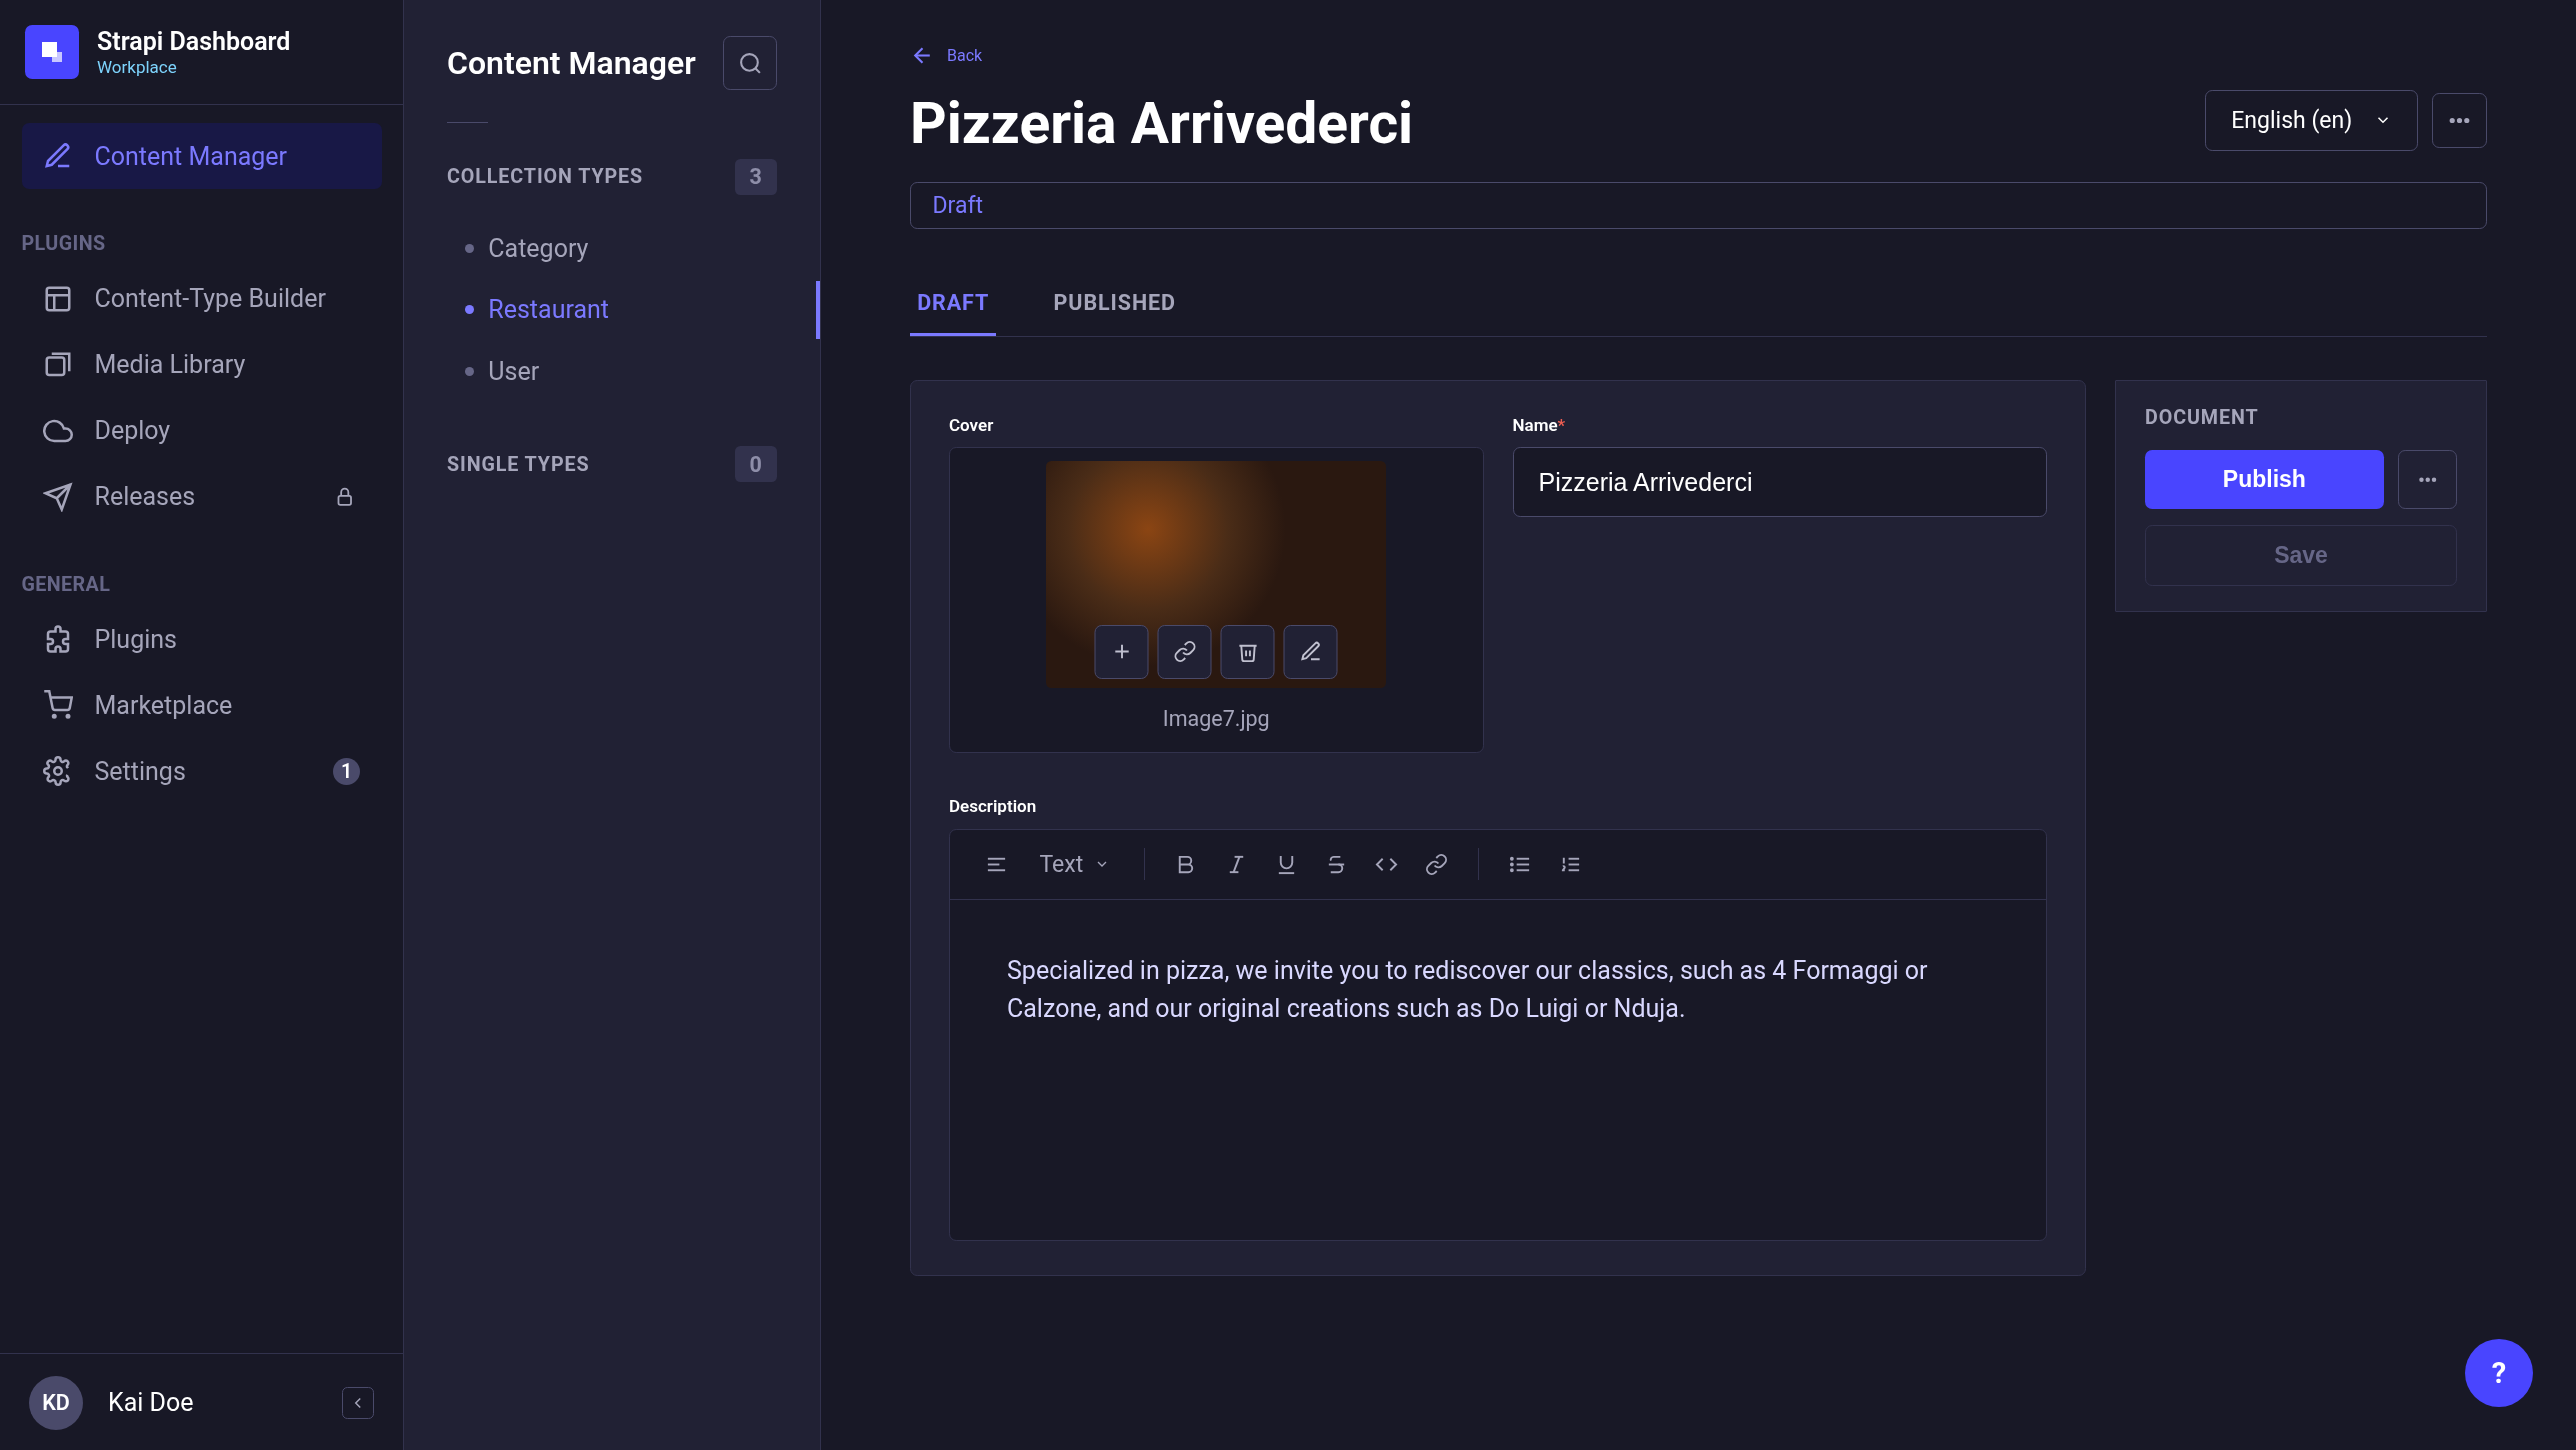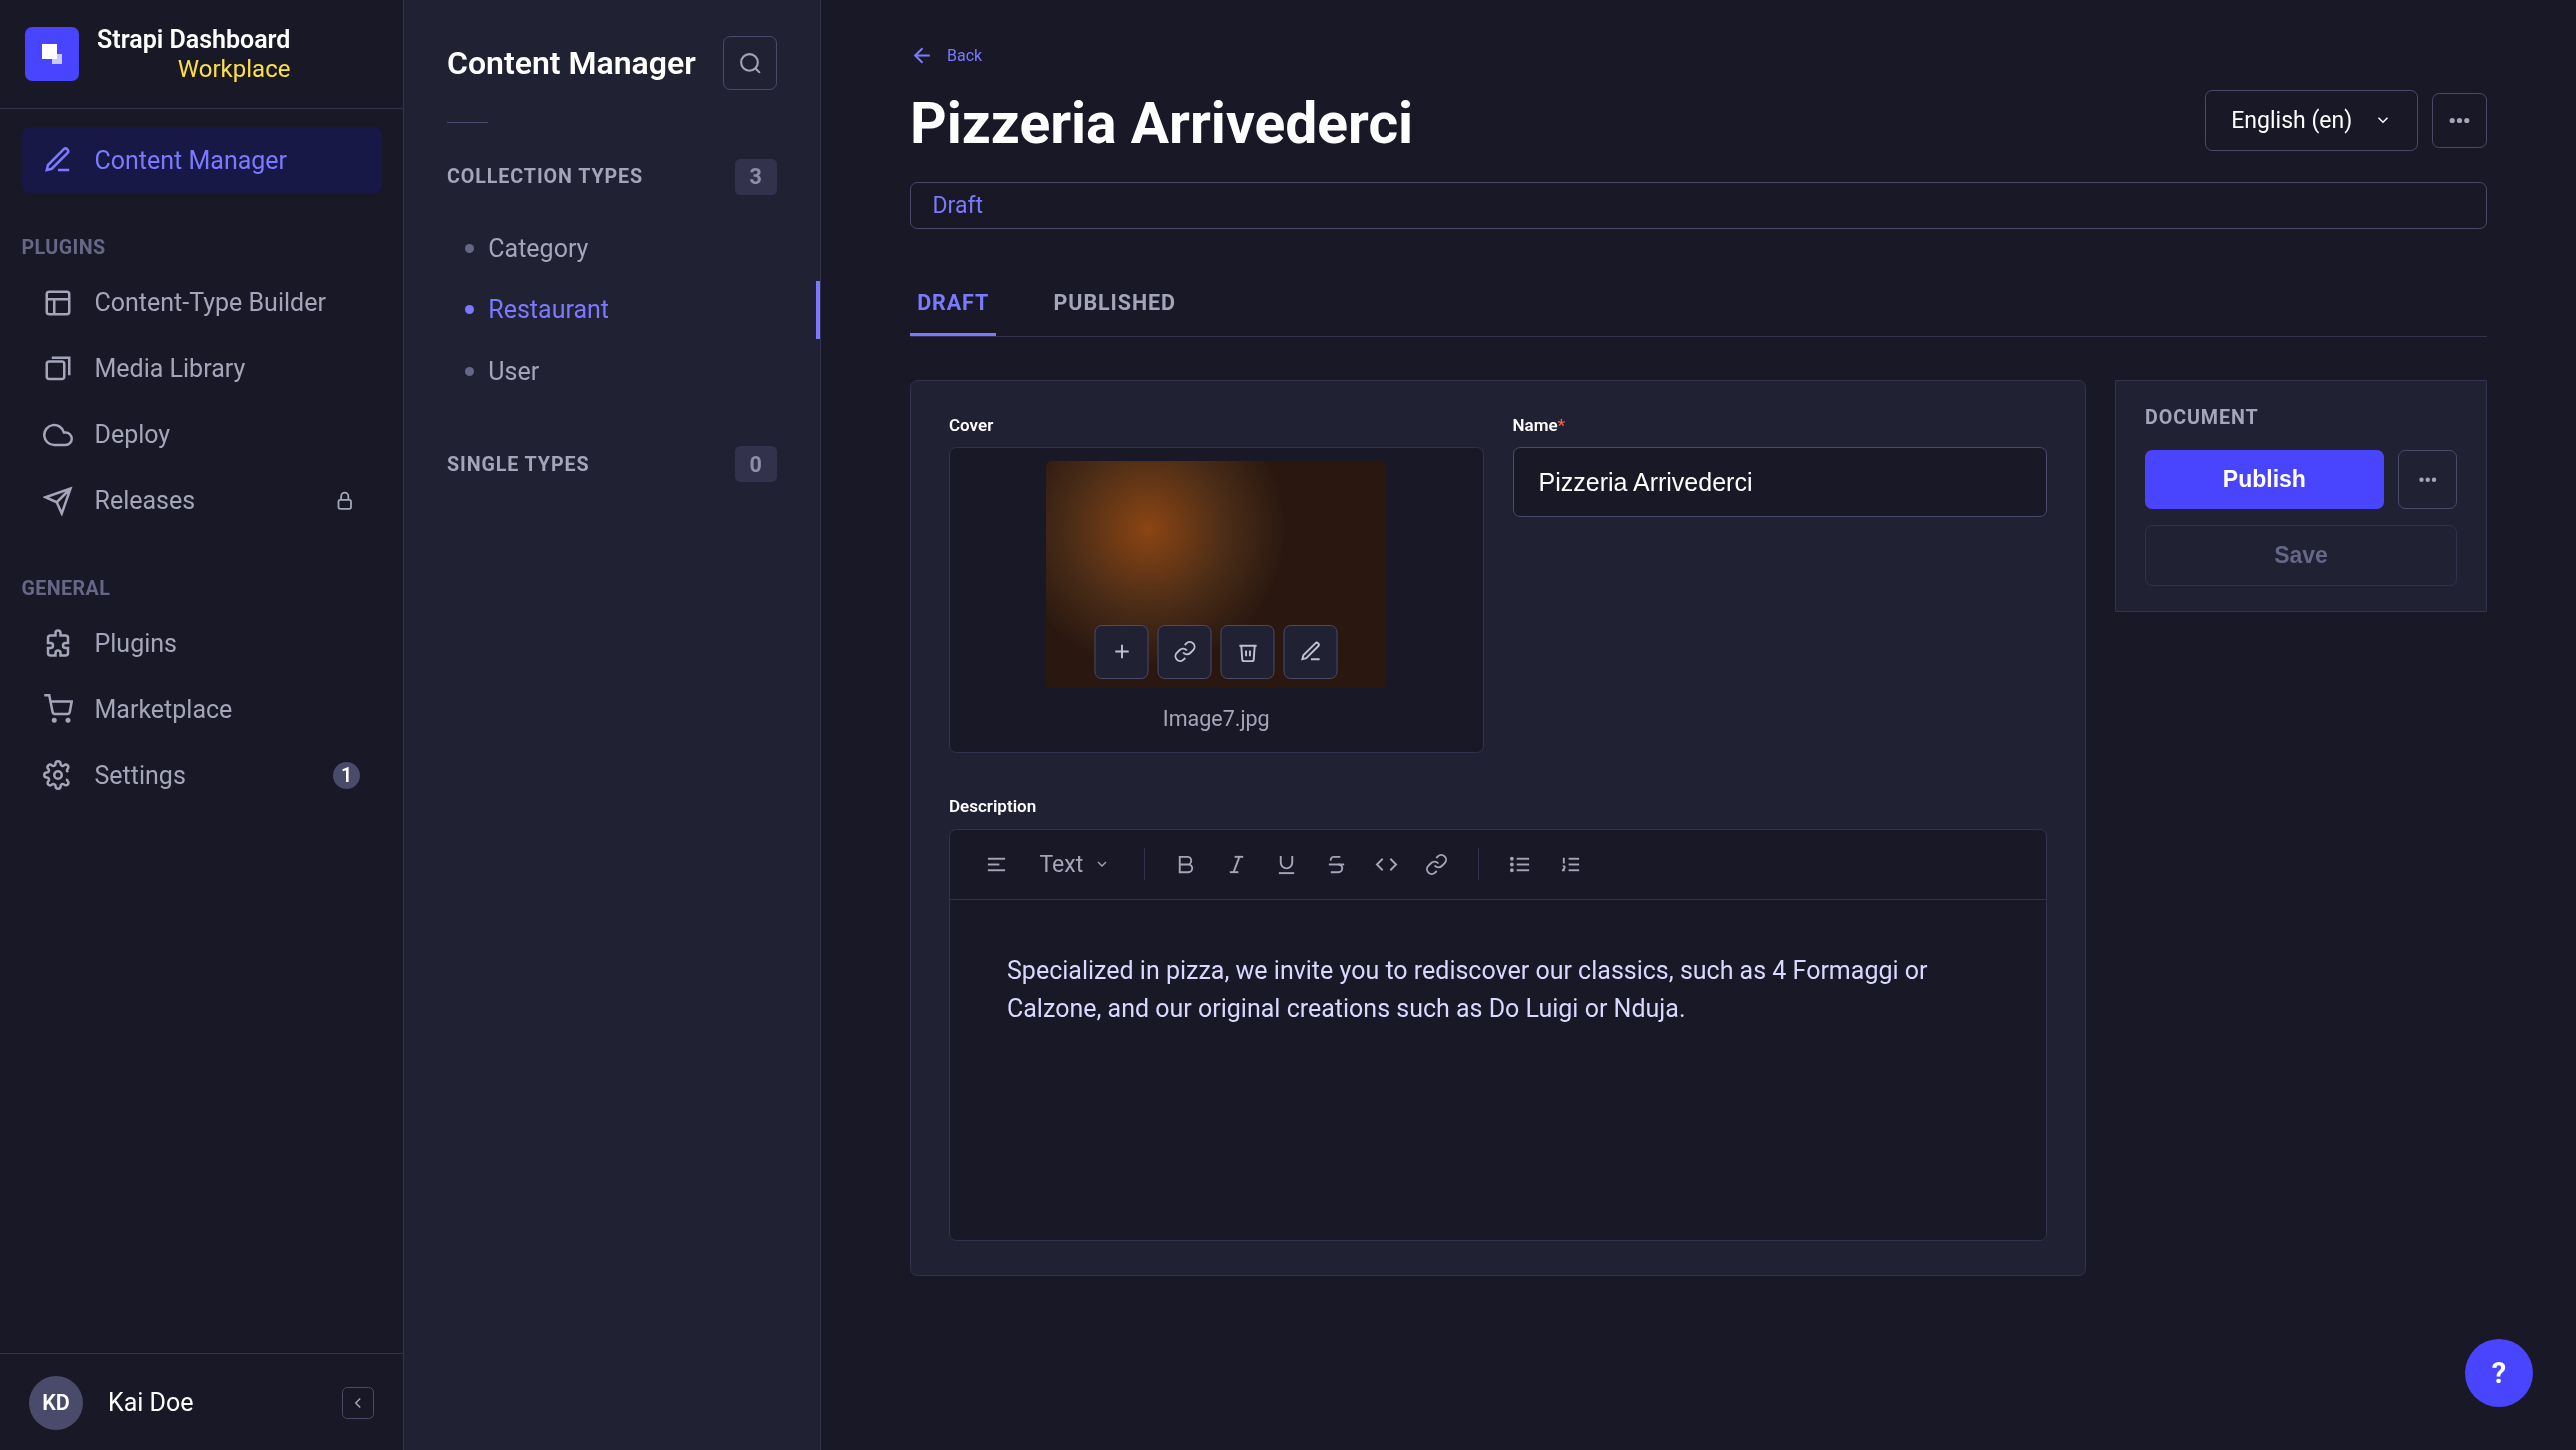--- a/index.html
+++ b/index.html
@@ -31,23 +31,23 @@
     .brand-logo {
       width: 54px;
       height: 54px;
       background: #4945ff;
       border-radius: 7.2px;
       display: flex;
       align-items: center;
       justify-content: center;
     }
     .brand-logo svg { width: 30px; height: 30px; }
-    .brand-text { display: flex; flex-direction: column; text-align: right; }
+    .brand-text { display: flex; flex-direction: column; }
     .brand-title { font-size: 25px; font-weight: 600; color: #fff; }
-    .brand-sub { font-size: 24px; color: #fde047; margin-top: 1px; }
+    .brand-sub { font-size: 17px; color: #7dd3fc; margin-top: 1px; }
     .nav-section { padding: 18px 21.5px; }
     .nav-item {
       display: flex;
       align-items: center;
       gap: 21.5px;
       padding: 18px 21.5px;
       border-radius: 7.2px;
       color: #a5a5ba;
       cursor: pointer;
       font-size: 25px;

